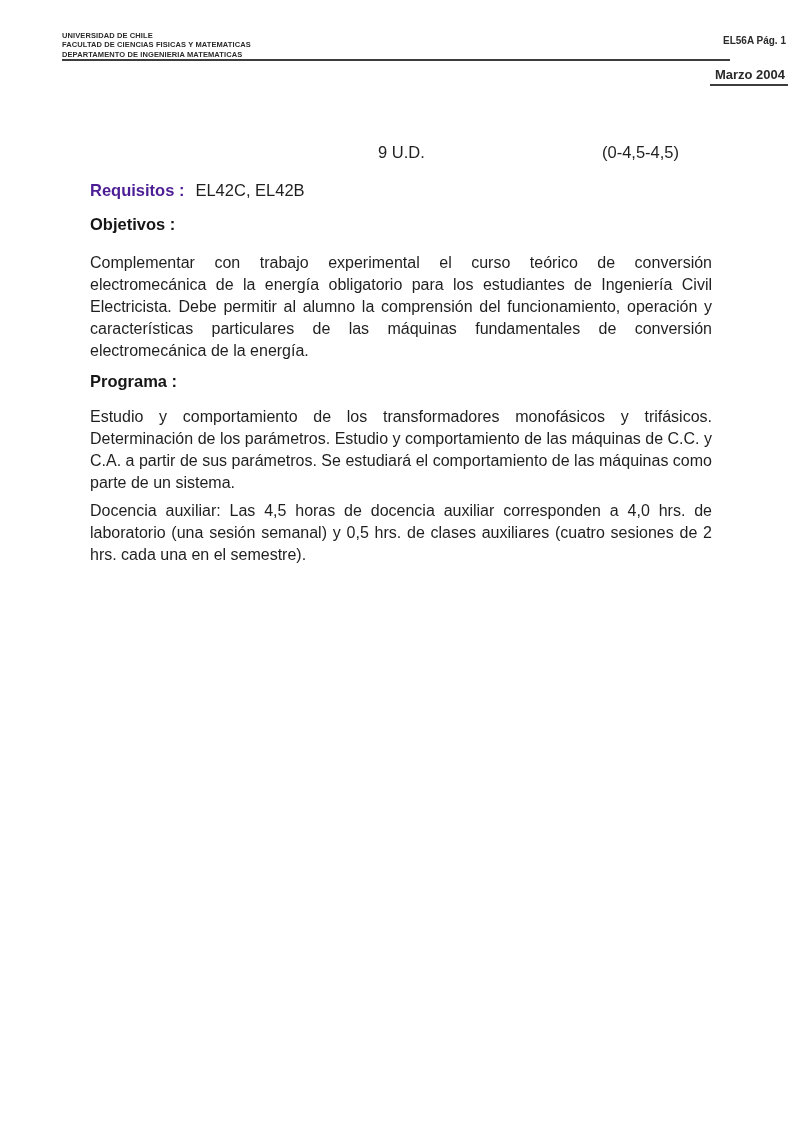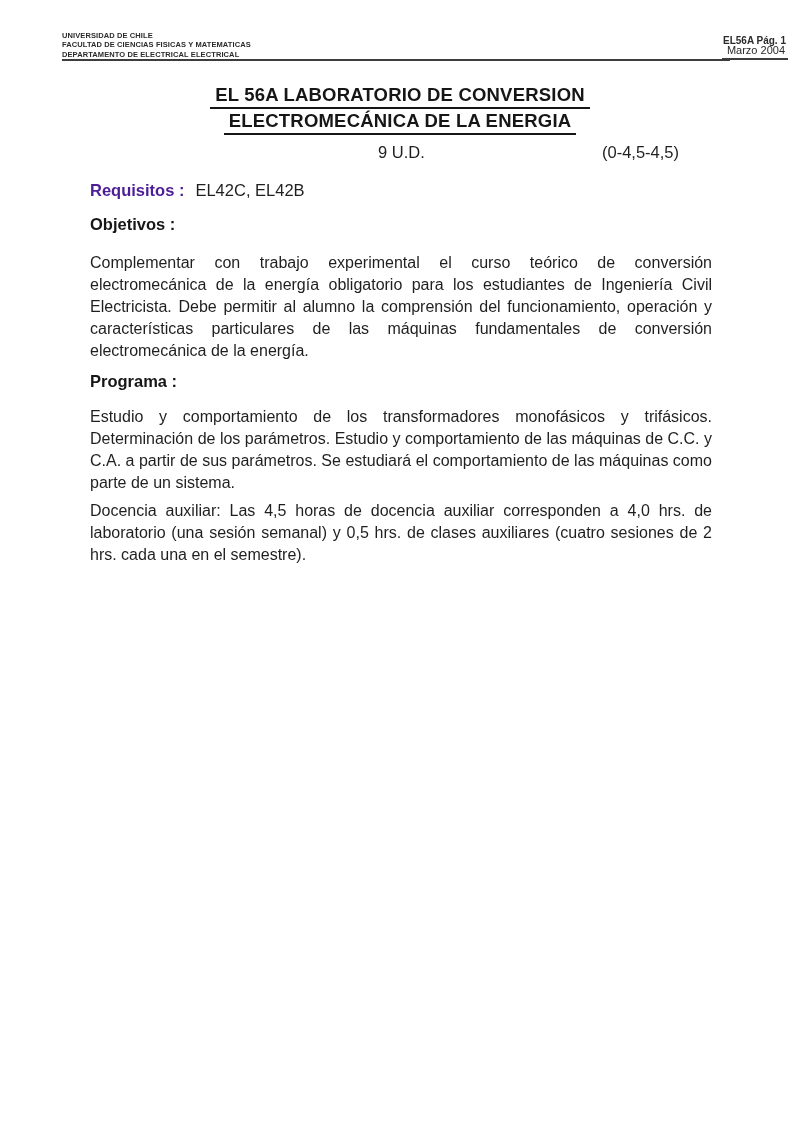--- a/index.html
+++ b/index.html
@@ -19,22 +19,22 @@
   }
   .hdr-code {
     position:absolute; top:35px; right:14px;
     font-size:10px; font-weight:bold; color:#2a2a2a;
   }
   .hdr-rule {
     position:absolute; left:62px; top:59px;
     width:668px; height:2px; background:#3d3d3d;
   }
   .hdr-date {
-    position:absolute; top:44px; right:12px;
-    font-size:11px; font-weight:normal; color:#2a2a2a;
+    position:absolute; top:67px; right:12px;
+    font-size:13px; font-weight:bold; color:#2a2a2a;
     border-bottom:2px solid #3d3d3d; padding:0 3px 2px 5px;
   }
   .title {
     position:absolute; left:0; top:83px; width:100%;
     text-align:center;
     font-size:18.5px; font-weight:bold; color:#161616;
     line-height:23px; letter-spacing:0.2px;
   }
   .title-line {
     display:inline-block;
@@ -71,31 +71,27 @@
   .para-docencia  { top:500px; }
 </style>
 </head>
 <body>
 
 <div class="page">
 
   <div class="letterhead">
     <div>UNIVERSIDAD DE CHILE</div>
     <div>FACULTAD DE CIENCIAS FISICAS Y MATEMATICAS</div>
-    <div>DEPARTAMENTO DE ELECTRICAL ELECTRICAL</div>
+    <div>DEPARTAMENTO DE INGENIERIA MATEMATICAS</div>
   </div>
 
   <div class="hdr-code">EL56A  Pág. 1</div>
   <div class="hdr-rule"></div>
   <div class="hdr-date">Marzo 2004</div>
 
-  <div class="title">
-    <span class="title-line">EL 56A LABORATORIO DE CONVERSION</span><br>
-    <span class="title-line">ELECTROMECÁNICA DE LA ENERGIA</span>
-  </div>
 
   <div class="credits">9 U.D.</div>
   <div class="hours">(0-4,5-4,5)</div>
 
   <div class="req-line">
     <span class="label">Requisitos :</span><span class="value">EL42C, EL42B</span>
   </div>
 
   <div class="section-heading heading-objetivos">Objetivos :</div>
 

